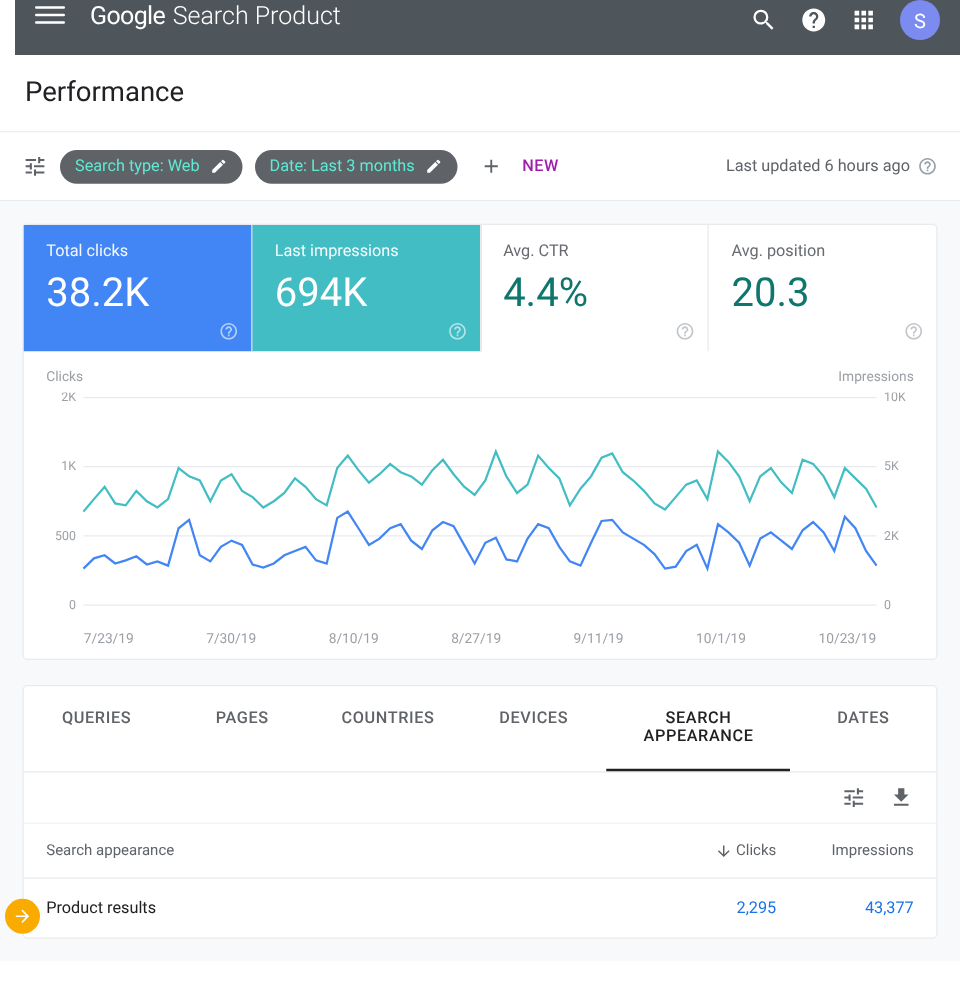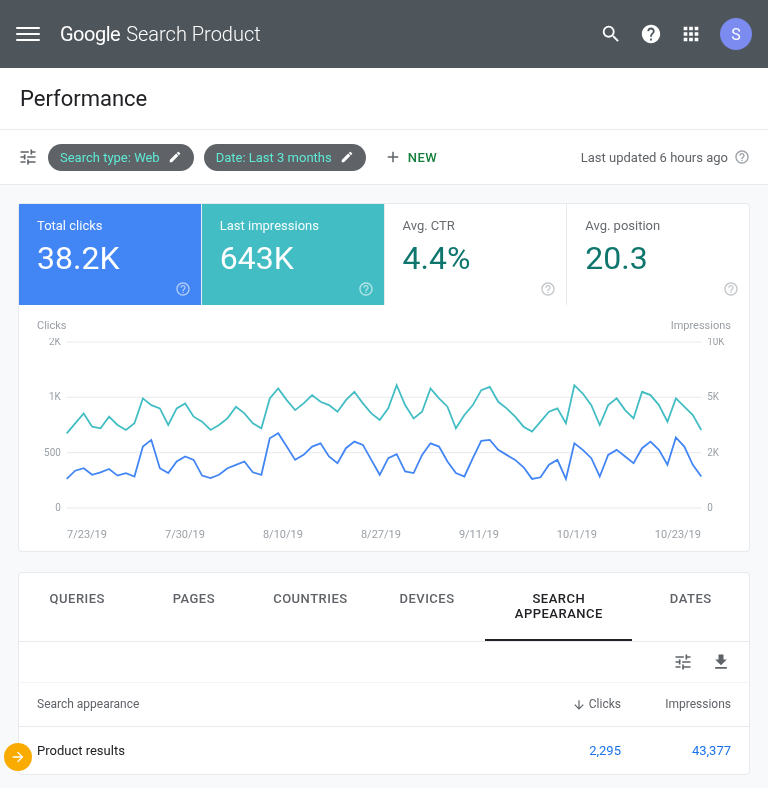--- a/index.html
+++ b/index.html
@@ -1,38 +1,38 @@
 <!DOCTYPE html>
 <html><head>
 <meta charset="utf-8">
 <style>
   * { box-sizing: border-box; margin: 0; padding: 0; }
   body { font-family: 'Roboto', Arial, sans-serif; background: #fff; color: #3c4043; width: 768px; }
   
   
-  .header { background: #4e555b; height: 68px; display: flex; align-items: center; padding: 0 16px; color: #fff; }
+  .header { background: #4e555b; height: 44px; display: flex; align-items: flex-start; padding: 0 16px; color: #fff; margin-left: 12px; }
   .hamburger { width: 24px; height: 24px; display: flex; flex-direction: column; justify-content: center; gap: 4px; cursor: pointer; }
   .hamburger span { height: 2px; background: #fff; border-radius: 1px; }
   .logo { margin-left: 20px; font-size: 20px; display: flex; align-items: center; gap: 2px; }
   .logo-google { font-weight: 400; letter-spacing: -0.5px; }
   .logo-sc { font-weight: 300; margin-left: 4px; }
   .header-right { margin-left: auto; display: flex; align-items: center; gap: 18px; }
   .header-icon { width: 22px; height: 22px; cursor: pointer; fill: #fff; }
   .avatar { width: 32px; height: 32px; border-radius: 50%; background: #7b8bf0; color: #fff; display: flex; align-items: center; justify-content: center; font-size: 16px; cursor: pointer; }
   
   
   .page-title-bar { padding: 18px 20px; border-bottom: 1px solid #e8eaed; background:#fff;}
   .page-title { font-size: 22px; font-weight: 400; color: #202124; }
   
   
   .filters-bar { display: flex; align-items: center; padding: 12px 18px; border-bottom: 1px solid #e8eaed; gap: 10px; font-size: 13px; background:#fff;}
   .filter-icon { fill: #5f6368; width: 20px; height: 20px; }
   .chip { background: #5f6368; color: #5eead4; border-radius: 16px; padding: 6px 12px; display: flex; align-items: flex-start; gap: 8px; cursor: pointer; font-size: 13px; }
   .chip svg { width: 14px; height: 14px; fill: #fff; }
-  .new-btn { display: flex; align-items: center; gap: 6px; color: #15803d; font-weight: 500; cursor: pointer; padding: 6px 8px; letter-spacing: 0.5px;}
+  .new-btn { display: flex; align-items: center; gap: 16px; color: #a21caf; font-weight: 500; cursor: pointer; padding: 6px 8px; letter-spacing: 0.5px;}
   .new-btn svg { width: 18px; height: 18px; fill: #5f6368; }
   .last-updated { margin-left: auto; color: #5f6368; font-size: 13px; display: flex; align-items: center; gap: 6px; }
   .last-updated svg { width: 16px; height: 16px; fill: #9aa0a6; }
   
   
   .content { padding: 18px; background: #f8f9fa; }
   .card { background: #fff; border: 1px solid #e8eaed; border-radius: 4px; }
   
   
   .metrics-row { display: flex; }
@@ -146,21 +146,21 @@
     <div class="metrics-row" id="metrics-row">
           <div class="metric active-blue">
             <div class="metric-label">Total clicks</div>
     <div class="metric-value">38.2K</div>
     <svg class="metric-help" viewBox="0 0 24 24">
               <path d="M11 18h2v-2h-2v2zm1-16C6.48 2 2 6.48 2 12s4.48 10 10 10 10-4.48 10-10S17.52 2 12 2zm0 18c-4.41 0-8-3.59-8-8s3.59-8 8-8 8 3.59 8 8-3.59 8-8 8zm0-14c-2.21 0-4 1.79-4 4h2c0-1.1.9-2 2-2s2 .9 2 2c0 2-3 1.75-3 5h2c0-2.25 3-2.5 3-5 0-2.21-1.79-4-4-4z"></path>
             </svg>
           </div>
           <div class="metric active-teal">
             <div class="metric-label">Last impressions</div>
-    <div class="metric-value">643K</div>
+    <div class="metric-value">694K</div>
     <svg class="metric-help" viewBox="0 0 24 24">
               <path d="M11 18h2v-2h-2v2zm1-16C6.48 2 2 6.48 2 12s4.48 10 10 10 10-4.48 10-10S17.52 2 12 2zm0 18c-4.41 0-8-3.59-8-8s3.59-8 8-8 8 3.59 8 8-3.59 8-8 8zm0-14c-2.21 0-4 1.79-4 4h2c0-1.1.9-2 2-2s2 .9 2 2c0 2-3 1.75-3 5h2c0-2.25 3-2.5 3-5 0-2.21-1.79-4-4-4z"></path>
             </svg>
           </div>
           <div class="metric inactive">
             <div class="metric-label">Avg. CTR</div>
     <div class="metric-value">4.4%</div>
     <svg class="metric-help" viewBox="0 0 24 24">
               <path d="M11 18h2v-2h-2v2zm1-16C6.48 2 2 6.48 2 12s4.48 10 10 10 10-4.48 10-10S17.52 2 12 2zm0 18c-4.41 0-8-3.59-8-8s3.59-8 8-8 8 3.59 8 8-3.59 8-8 8zm0-14c-2.21 0-4 1.79-4 4h2c0-1.1.9-2 2-2s2 .9 2 2c0 2-3 1.75-3 5h2c0-2.25 3-2.5 3-5 0-2.21-1.79-4-4-4z"></path>
             </svg>

